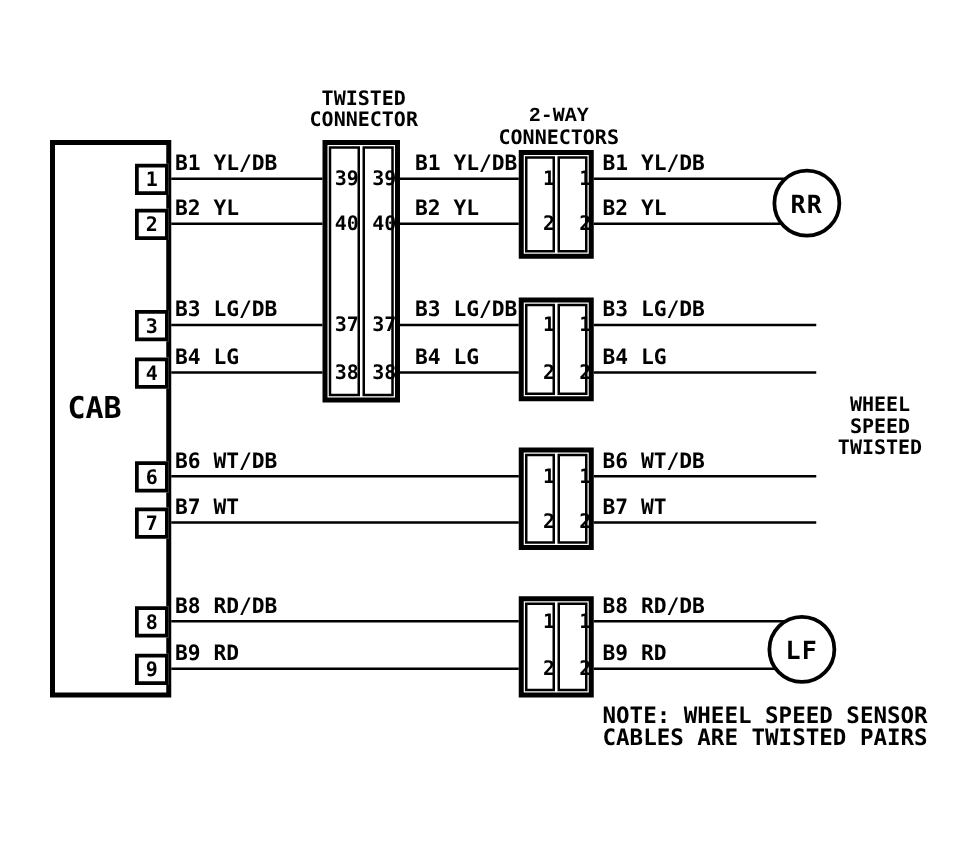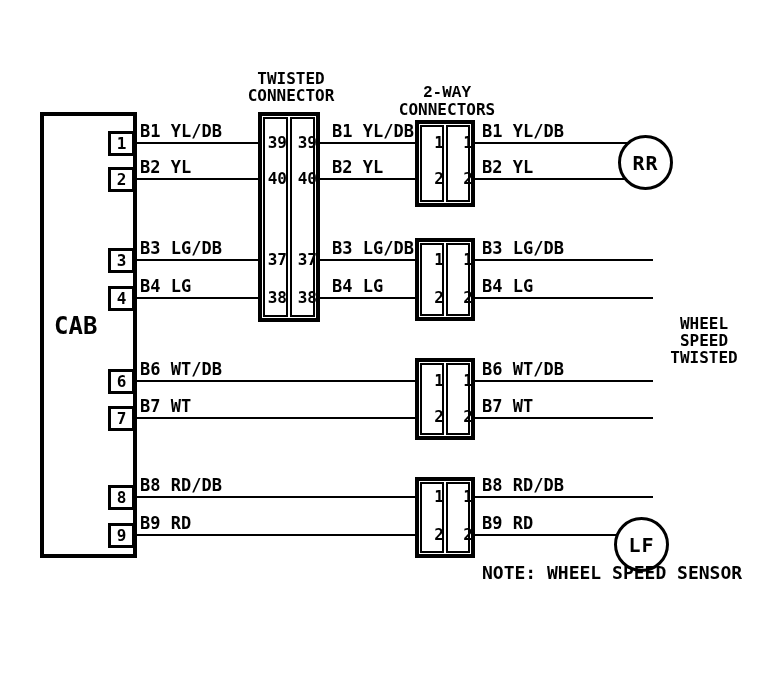--- a/index.html
+++ b/index.html
@@ -203,21 +203,21 @@
     <div class="col"></div>
   </div>
   <div class="digit" style="left:417px;top:486px;">1</div>
   <div class="digit" style="left:446px;top:486px;">1</div>
   <div class="digit" style="left:417px;top:524px;">2</div>
   <div class="digit" style="left:446px;top:524px;">2</div>
 
   <div class="circle" style="left:618px;top:135px;">
       <span>RR</span>
     </div>
-  <div class="circle" style="left:614px;top:517px;">
+  <div class="circle" style="left:614px;top:492px;">
       <span>LF</span>
     </div>
 
   <div class="lbl" style="left:140px;top:122px;">B1 YL/DB</div>
   <div class="lbl" style="left:140px;top:158px;">B2 YL</div>
   <div class="lbl" style="left:140px;top:239px;">B3 LG/DB</div>
   <div class="lbl" style="left:140px;top:277px;">B4 LG</div>
   <div class="lbl" style="left:140px;top:360px;">B6 WT/DB</div>
   <div class="lbl" style="left:140px;top:397px;">B7 WT</div>
   <div class="lbl" style="left:140px;top:476px;">B8 RD/DB</div>
@@ -235,14 +235,15 @@
   <div class="lbl" style="left:482px;top:360px;">B6 WT/DB</div>
   <div class="lbl" style="left:482px;top:397px;">B7 WT</div>
   <div class="lbl" style="left:482px;top:476px;">B8 RD/DB</div>
   <div class="lbl" style="left:482px;top:514px;">B9 RD</div>
 
   <div class="hdr" style="left:654px;top:315px;width:100px;">WHEEL</div>
   <div class="hdr" style="left:654px;top:332px;width:100px;text-align:center;">SPEED</div>
   <div class="hdr" style="left:654px;top:349px;width:100px;">TWISTED</div>
 
   <div class="note" style="left:482px;top:564px;">NOTE: WHEEL SPEED SENSOR</div>
+  <div class="note" style="left:482px;top:582px;">CABLES ARE TWISTED PAIRS</div>
 
 </div>
 
 </body></html>

